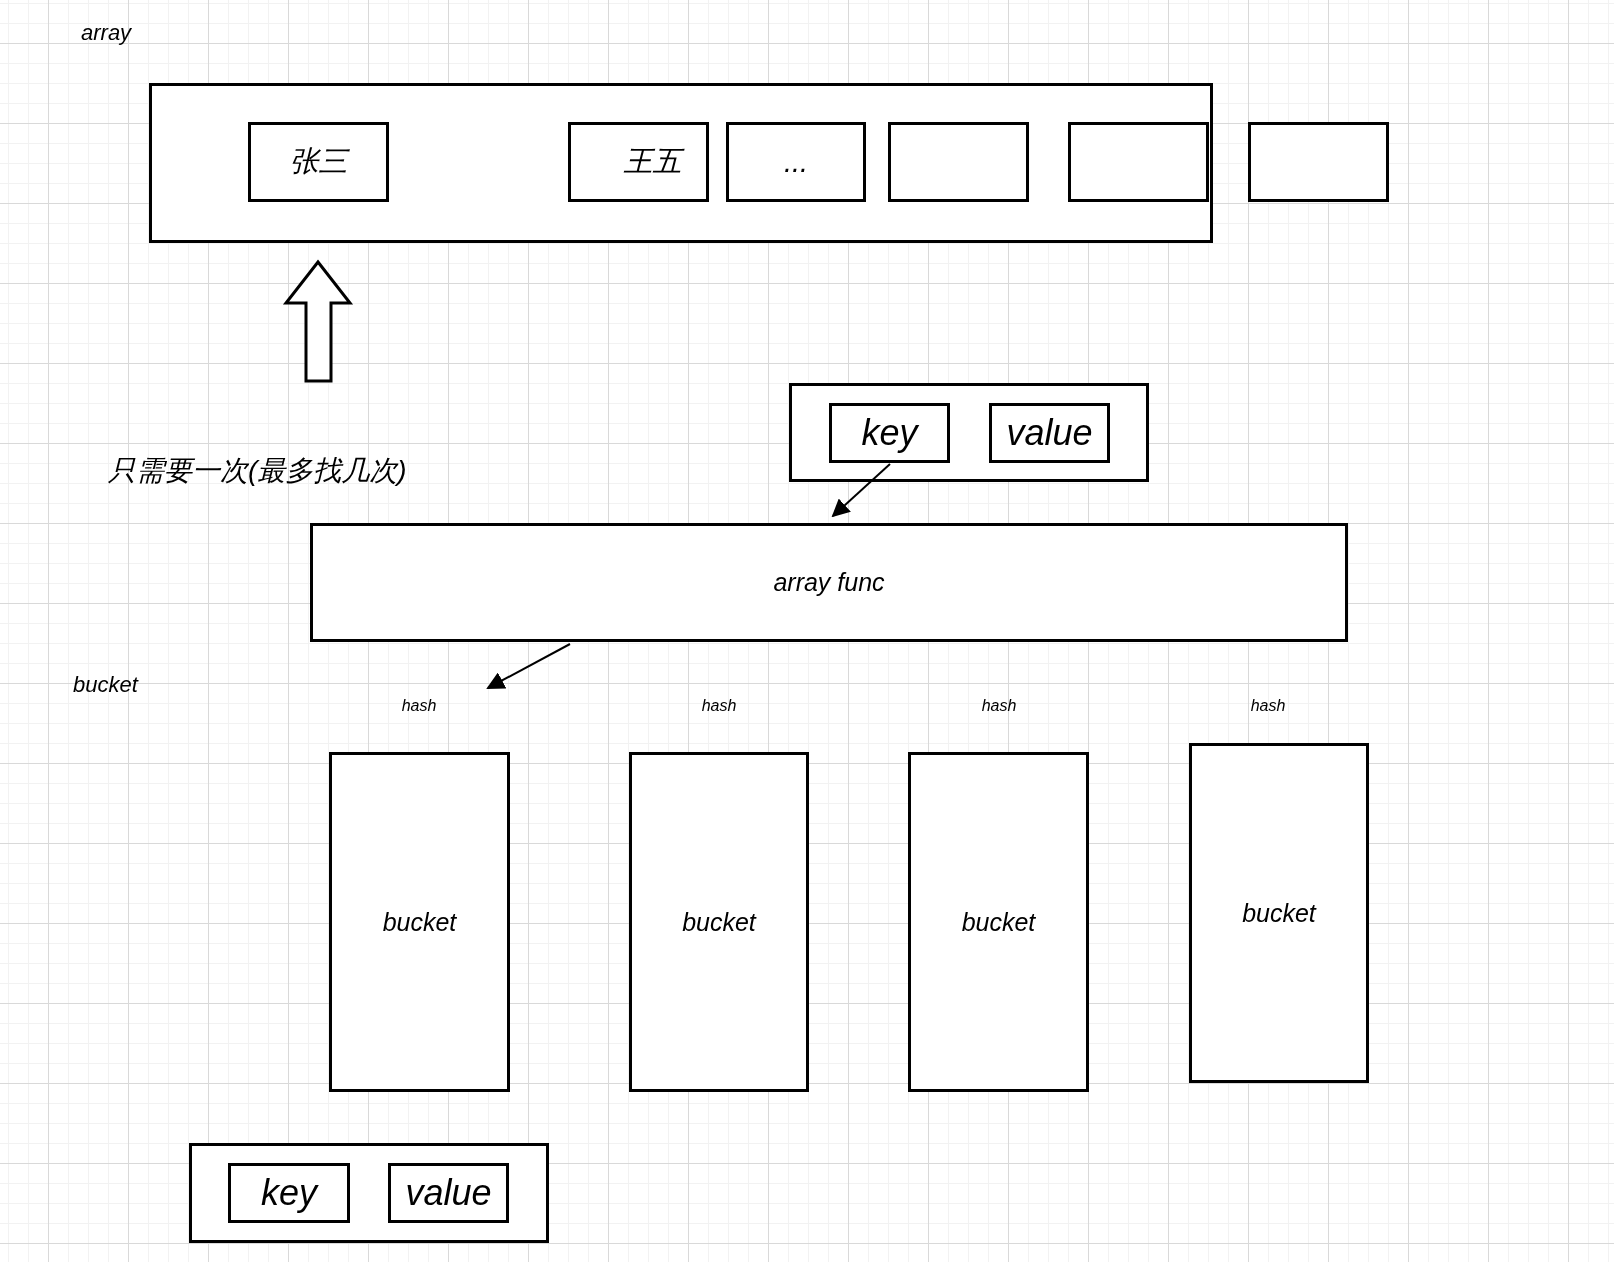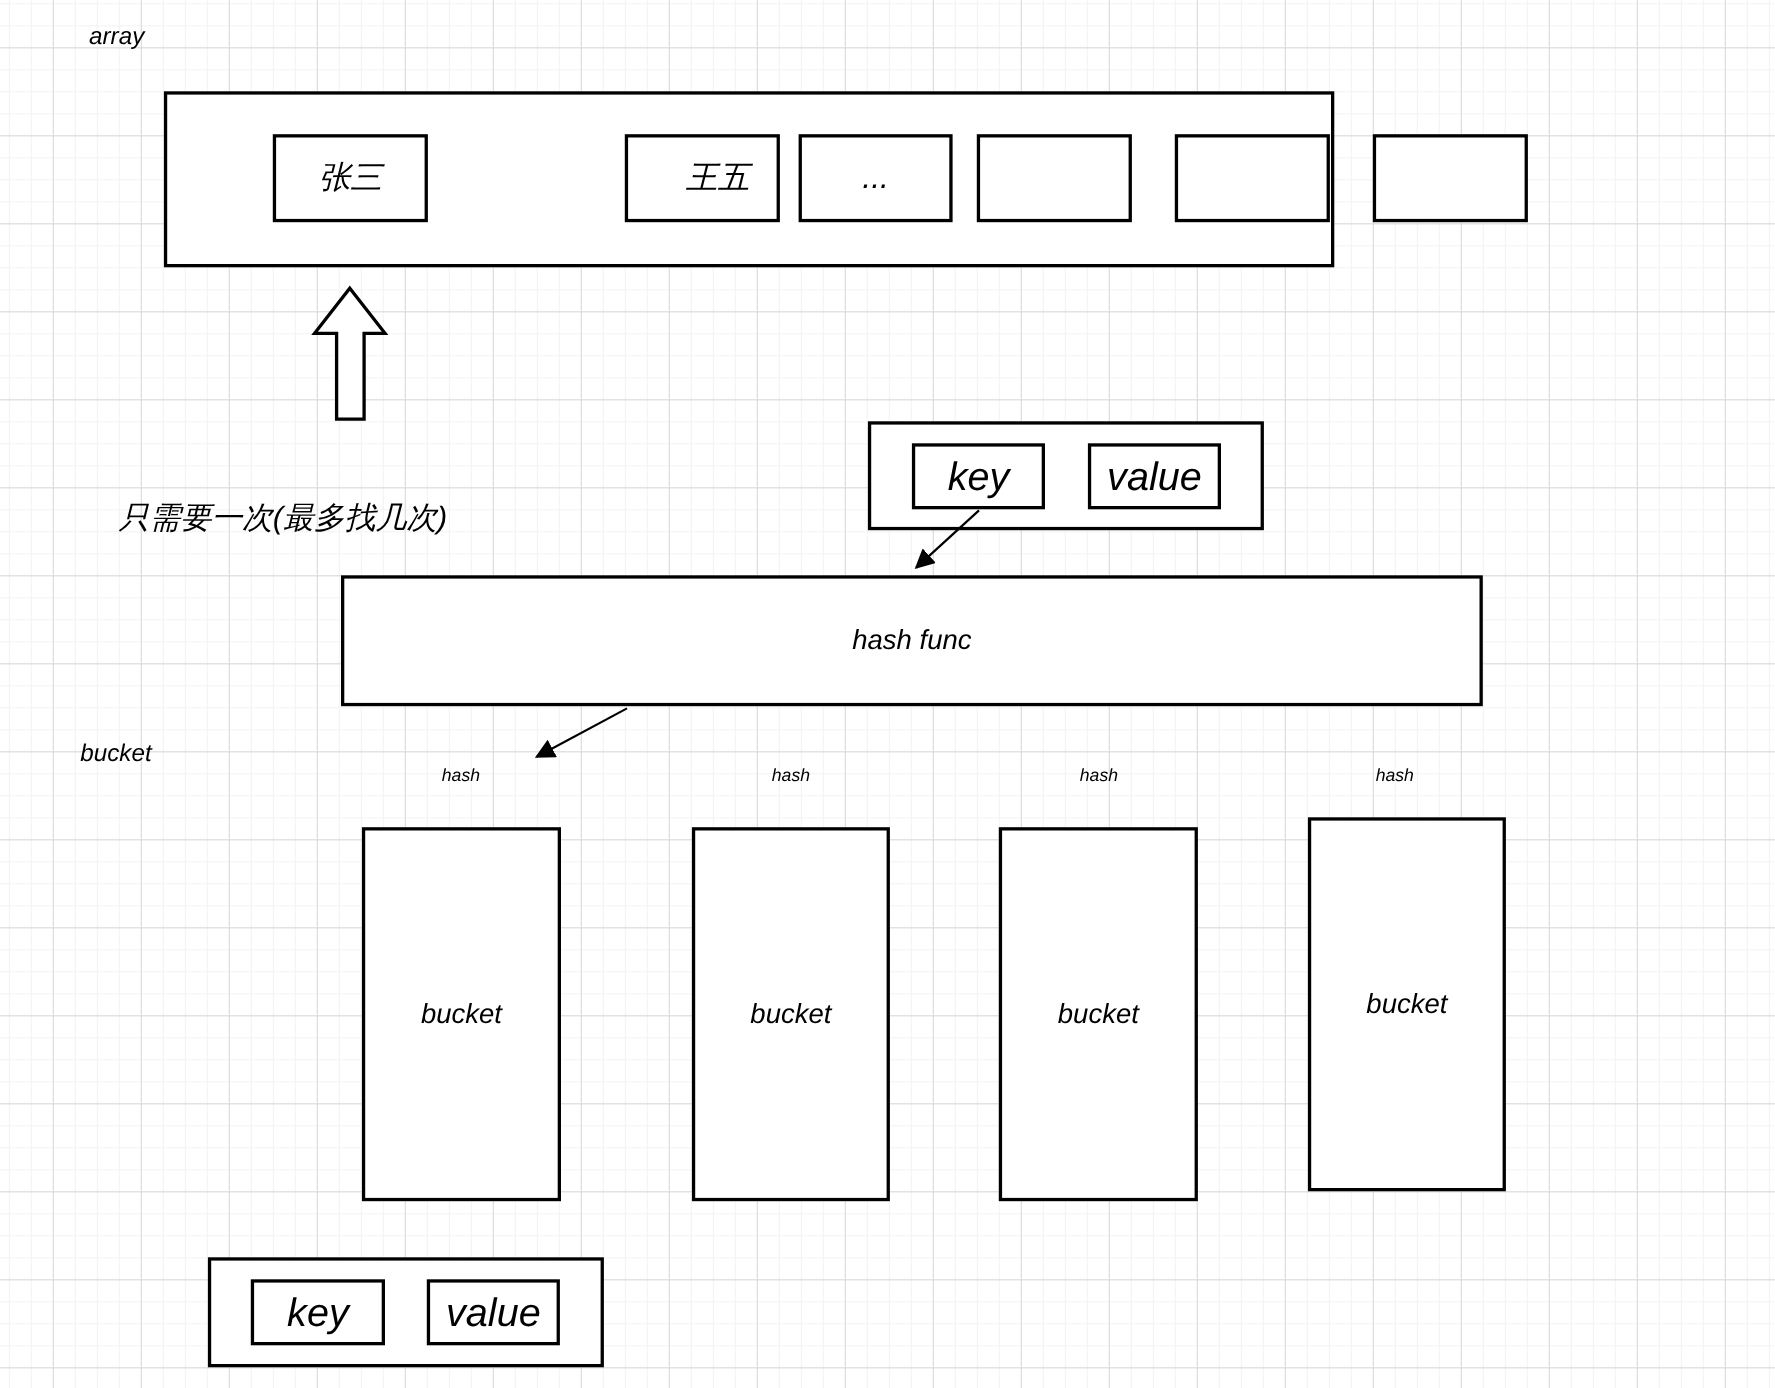--- a/index.html
+++ b/index.html
@@ -67,21 +67,21 @@
     <div class="shape cell-text" style="left:1096px; top:36px; width:141px; height:80px;"></div>
   </div>
 
   <div class="floating-label note-label" style="left:108px; top:452px;">只需要一次(最多找几次)</div>
 
   <div class="shape" style="left:789px; top:383px; width:360px; height:99px;">
     <div class="shape kv-text" style="left:37px; top:17px; width:121px; height:60px;">key</div>
     <div class="shape kv-text" style="left:197px; top:17px; width:121px; height:60px;">value</div>
   </div>
 
-  <div class="shape func-text" style="left:310px; top:523px; width:1038px; height:119px;">hash func</div>
+  <div class="shape func-text" style="left:310px; top:523px; width:1038px; height:119px;">array func</div>
 
   <div class="floating-label page-label" style="left:73px; top:672px;">bucket</div>
 
   <div class="floating-label hash-label" style="left:419px; top:697px;">hash</div>
   <div class="floating-label hash-label" style="left:719px; top:697px;">hash</div>
   <div class="floating-label hash-label" style="left:999px; top:697px;">hash</div>
   <div class="floating-label hash-label" style="left:1268px; top:697px;">hash</div>
 
   <div class="shape bucket-text" style="left:329px; top:752px; width:181px; height:340px;">bucket</div>
   <div class="shape bucket-text" style="left:629px; top:752px; width:180px; height:340px;">bucket</div>

